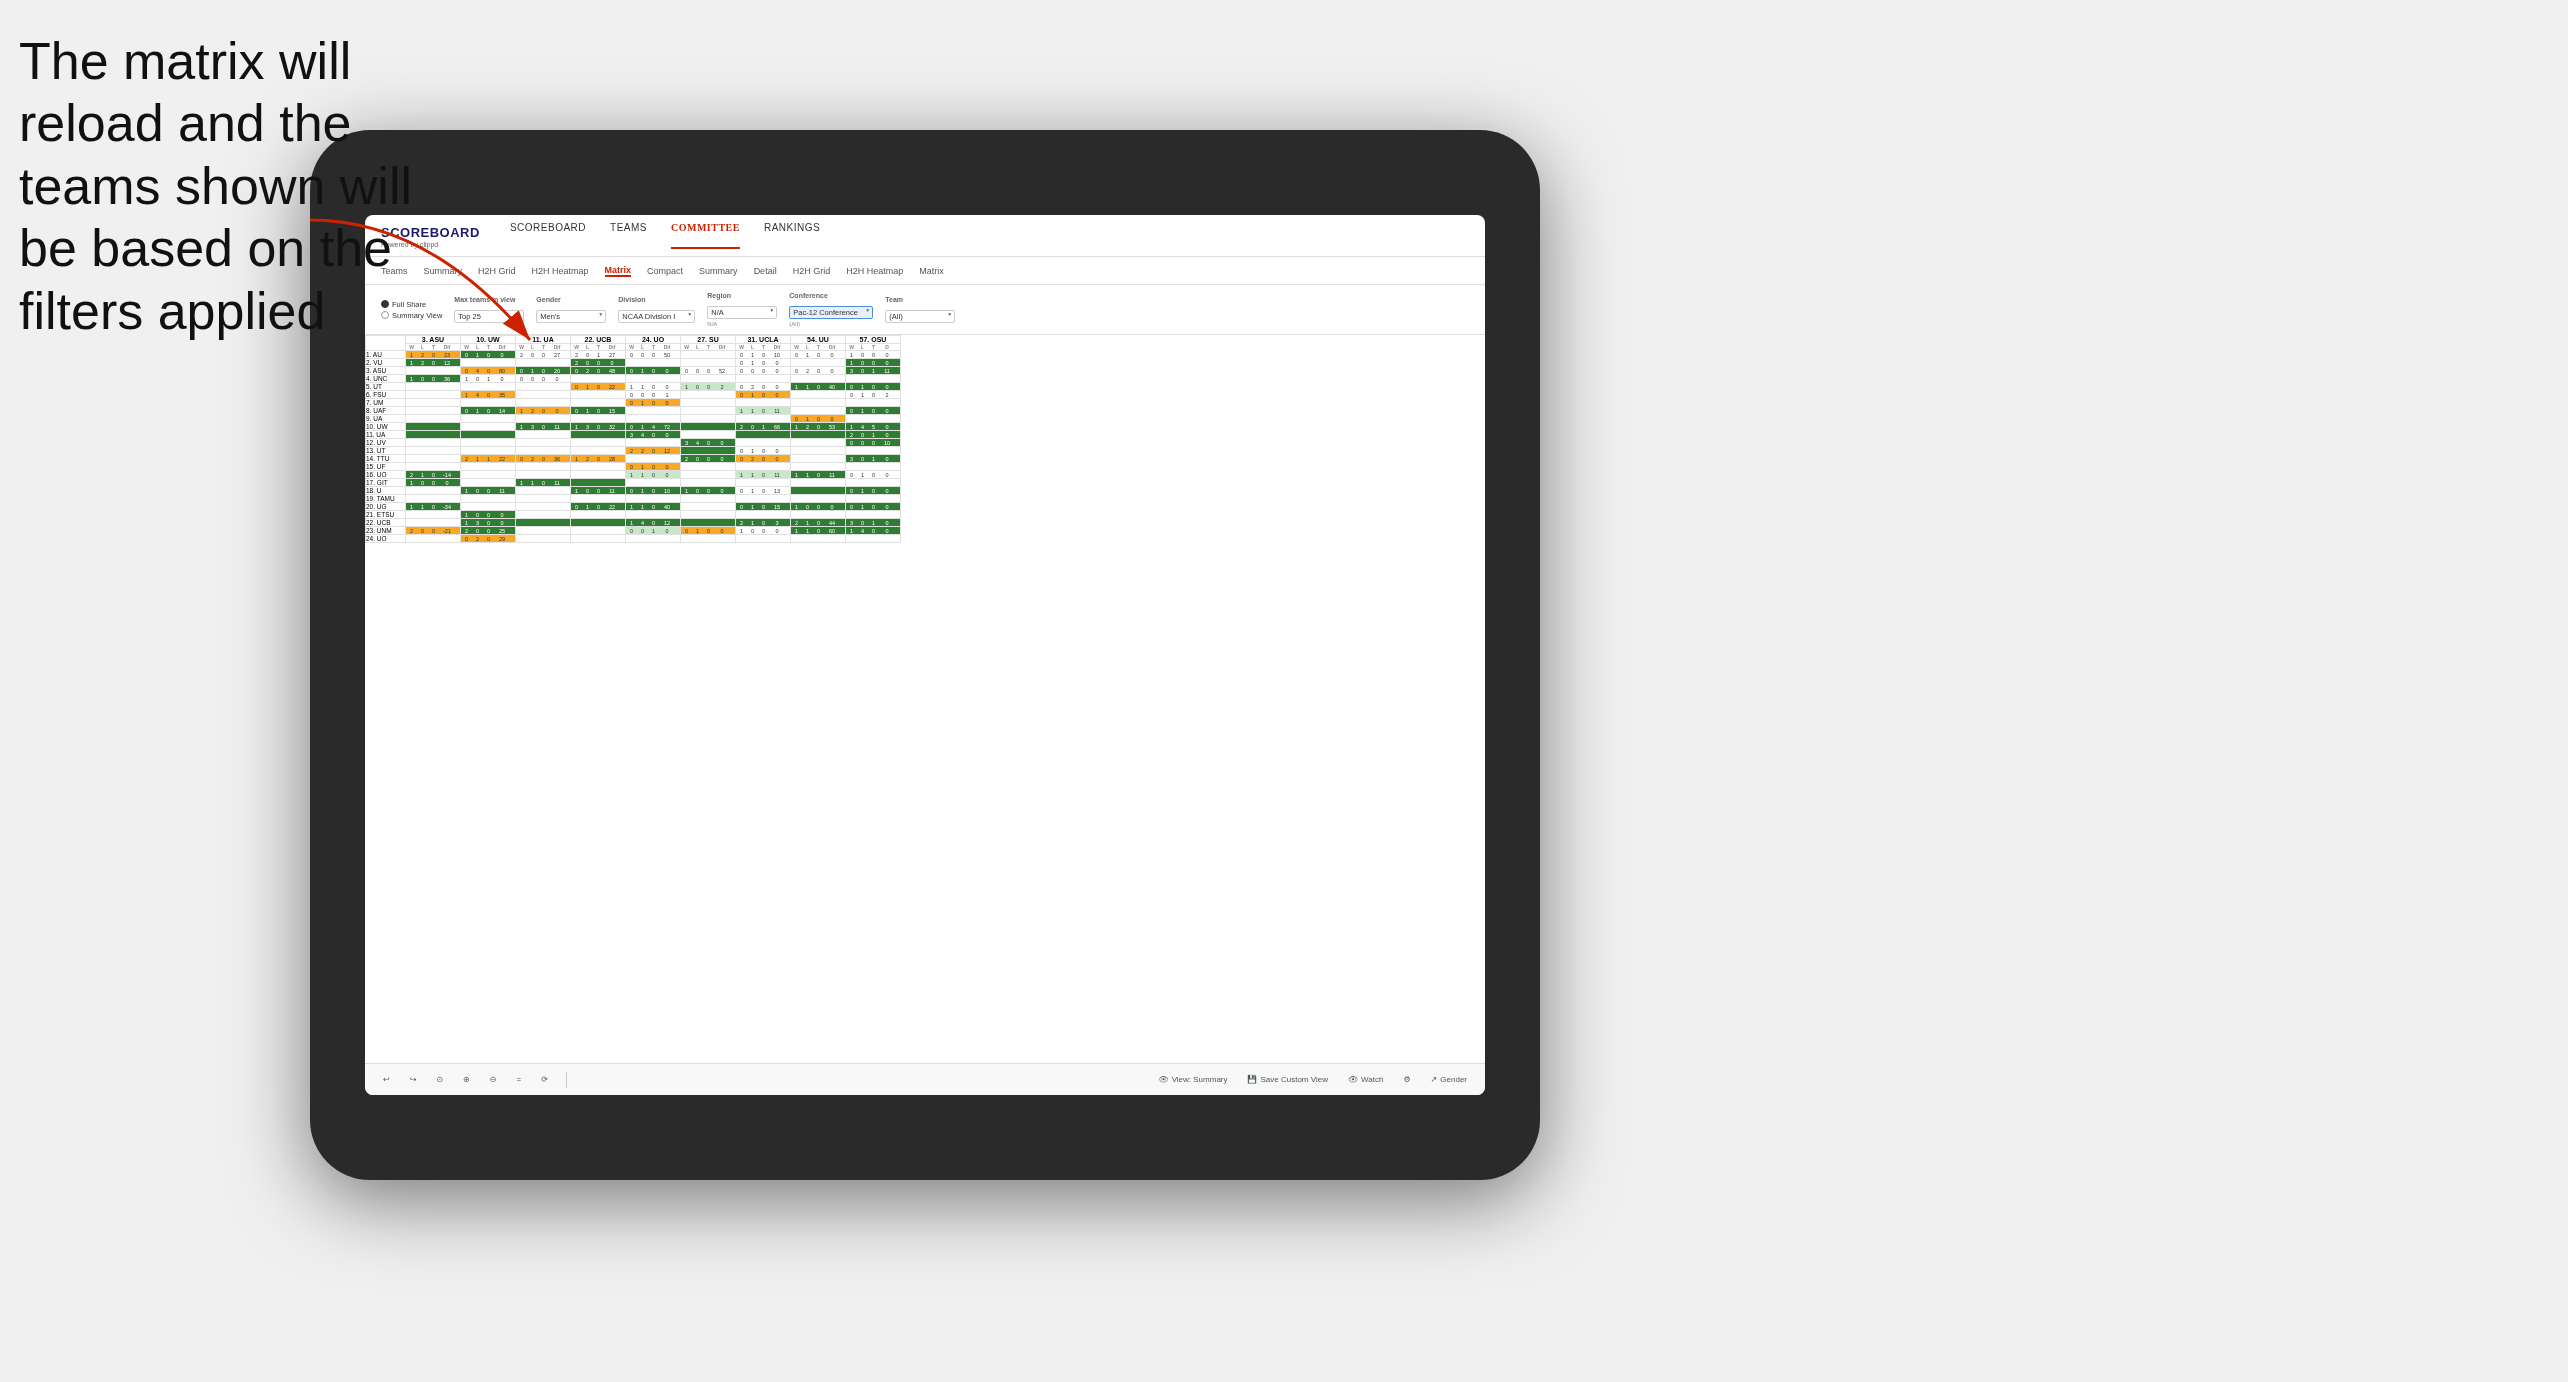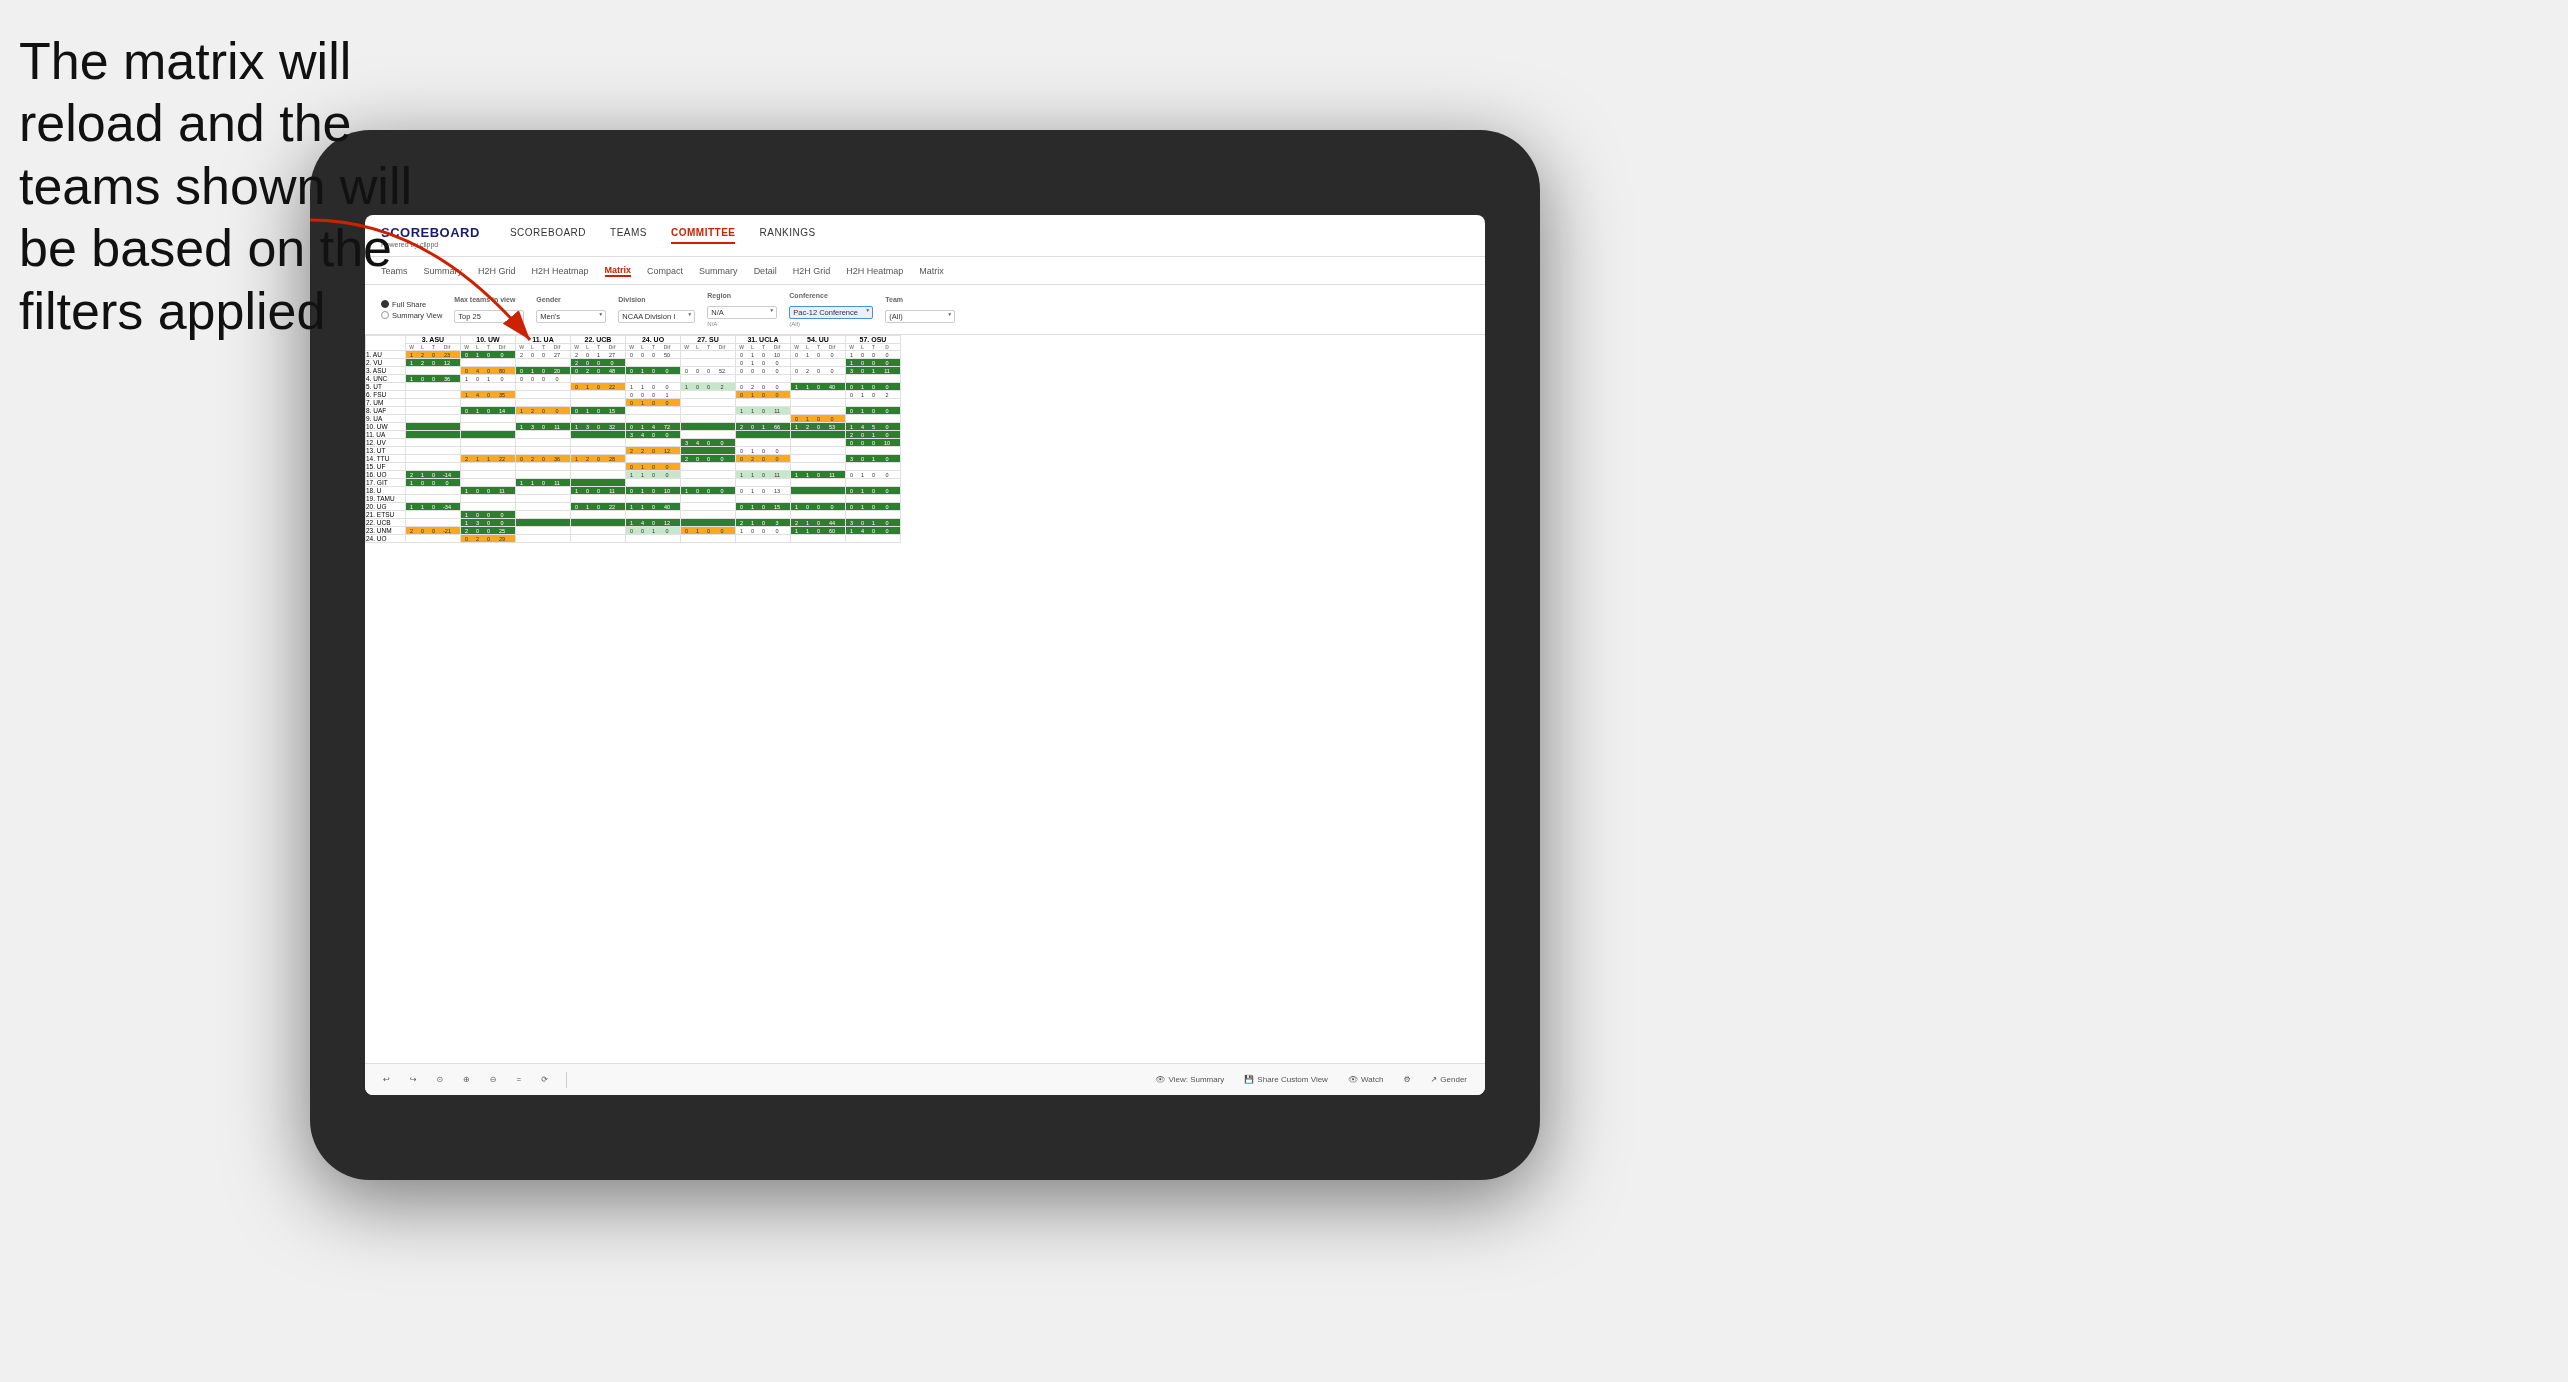--- a/index.html
+++ b/index.html
@@ -99,21 +99,22 @@
       color: #333;
       cursor: pointer;
       letter-spacing: 0.5px;
       font-weight: 500;
     }
 
     .nav-item.active {
       color: #cc2200;
       font-weight: 700;
       border-bottom: 2px solid #cc2200;
-      padding-bottom: 4px;
+      padding-bottom: 14px;
+      font-family: Liberation Serif, serif;
     }
 
     
     .sub-tabs {
       display: flex;
       align-items: center;
       padding: 4px 16px;
       border-bottom: 1px solid #ddd;
       gap: 16px;
       height: 28px;
@@ -1457,21 +1458,21 @@
       <span class="toolbar-btn">=</span>
       <span class="toolbar-btn">⟳</span>
       <div class="toolbar-separator"></div>
       <div class="toolbar-right">
         <span class="toolbar-btn">
           <span>👁</span>
           <span>View: Summary</span>
         </span>
         <span class="toolbar-btn">
           <span>💾</span>
-          <span>Share Custom View</span>
+          <span>Save Custom View</span>
         </span>
         <span class="toolbar-btn">
           <span>👁</span>
           <span>Watch</span>
         </span>
         <span class="toolbar-btn">⚙</span>
         <span class="toolbar-btn">
           <span>↗</span>
           <span>Gender</span>
         </span>

